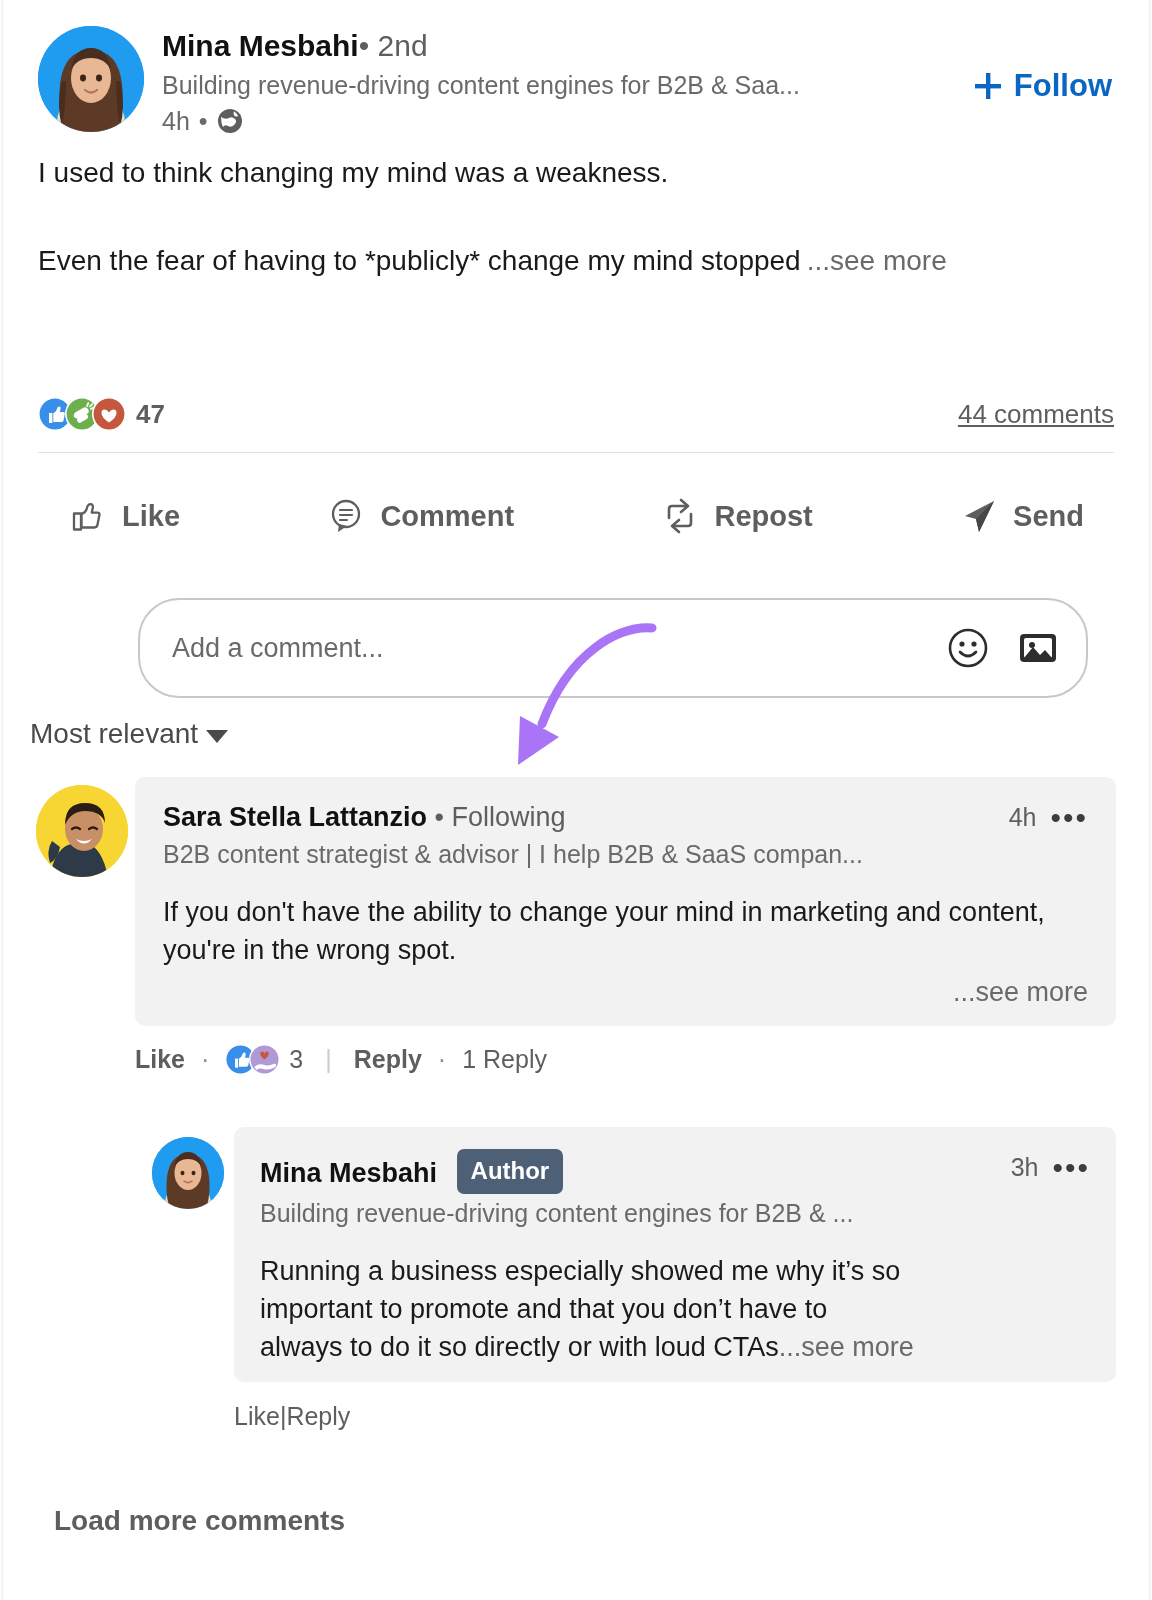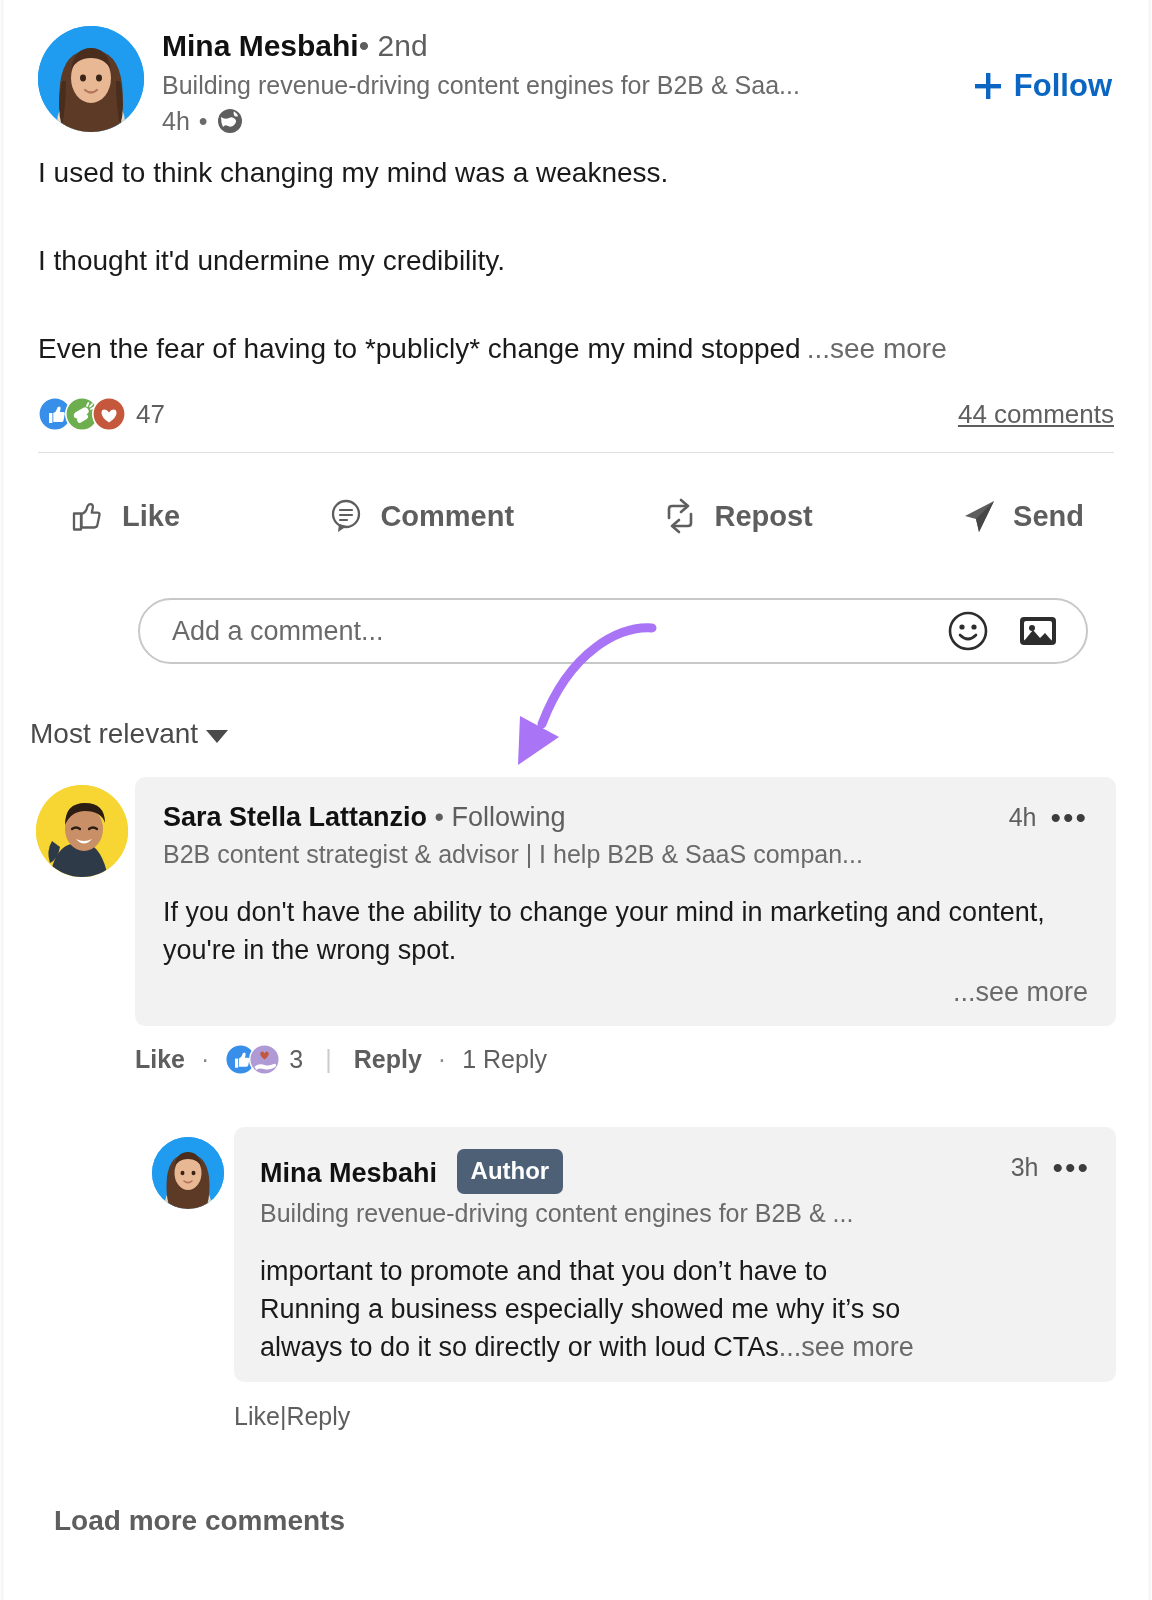--- a/index.html
+++ b/index.html
@@ -81,21 +81,21 @@
   
   .social-counts {
     position: absolute; left: 38px; top: 392px; right: 38px; height: 44px;
     display: flex; align-items: center; justify-content: space-between;
   }
   .reactions { display: flex; align-items: center; }
   .reaction-stack { display: flex; align-items: center; }
   .reaction-stack .rx { margin-left: -7px; }
   .reaction-stack .rx:first-child { margin-left: 0; }
   .rx { width: 34px; height: 34px; border-radius: 50%; display: block; }
-  .react-count { font-size: 26px; color: #5e5e5e; margin-left: 10px; }
+  .react-count { font-size: 26px; color: #5e5e5e; margin-left: 10px; font-weight: bold; }
   .comment-count { font-size: 26px; color: #5e5e5e; cursor: pointer; text-decoration: underline; }
 
   .divider {
     position: absolute; left: 38px; right: 38px; top: 452px;
     height: 1px; background: #e0e0e0;
   }
 
   
   .action-bar {
     position: absolute; left: 38px; right: 38px; top: 478px; height: 76px;
@@ -105,21 +105,21 @@
   .action-btn {
     display: flex; align-items: center; gap: 14px;
     color: #5e5e5e; font-size: 29px; font-weight: 600;
     background: none; border: none; cursor: pointer; font-family: inherit;
     padding: 0;
   }
   .action-btn svg { display: block; }
 
   
   .comment-box {
-    position: absolute; left: 138px; top: 598px; width: 950px; height: 66px;
+    position: absolute; left: 138px; top: 598px; width: 950px; height: 100px;
     border: 2px solid #c8c8c8; border-radius: 41px;
     display: flex; align-items: center; padding: 0 24px 0 32px;
     background: #ffffff;
   }
   .comment-input {
     flex: 1; border: none; outline: none; background: transparent;
     font-size: 27px; color: #5e5e5e; font-family: inherit;
   }
   .comment-input::placeholder { color: #6a6a6a; }
   .box-icons { display: flex; align-items: center; gap: 22px; }
@@ -256,21 +256,20 @@
           <rect x="13" y="2" width="4.4" height="26" fill="#0a66c2"></rect>
           <rect x="2" y="13" width="26" height="4.4" fill="#0a66c2"></rect>
         </svg>
       </span>
       <span>Follow</span>
     </button>
   </div>
 
   <div class="post-body">
     <p>I used to think changing my mind was a weakness.</p>
-    <p>I thought it'd undermine my credibility.</p>
     <div class="post-last-line">
       <span class="post-last-text">Even the fear of having to *publicly* change my mind stopped</span>
       <span class="see-more">...see more</span>
     </div>
   </div>
 
   <div class="social-counts">
     <div class="reactions">
       <div class="reaction-stack">
         <span class="rx">
@@ -461,22 +460,22 @@
           <span class="c-name">Mina Mesbahi</span>
           <span class="author-badge">Author</span>
         </div>
         <div class="c-time-wrap">
           <span class="c-time">3h</span>
           <span class="dots">•••</span>
         </div>
       </div>
       <div class="c-headline">Building revenue-driving content engines for B2B &amp; ...</div>
       <div class="c-text">
+        <div>Running a business especially showed me why it’s so</div>
         <div>important to promote and that you don’t have to</div>
-        <div>Running a business especially showed me why it’s so</div>
         <div class="c2-last-line">
           <span class="c2-last-text">always to do it so directly or with loud CTAs</span>
           <span class="c-seemore">...see more</span>
         </div>
       </div>
     </div>
 
     <div class="c2-actions">
       <span class="act">Like</span>
       <span class="pipe">|</span>

